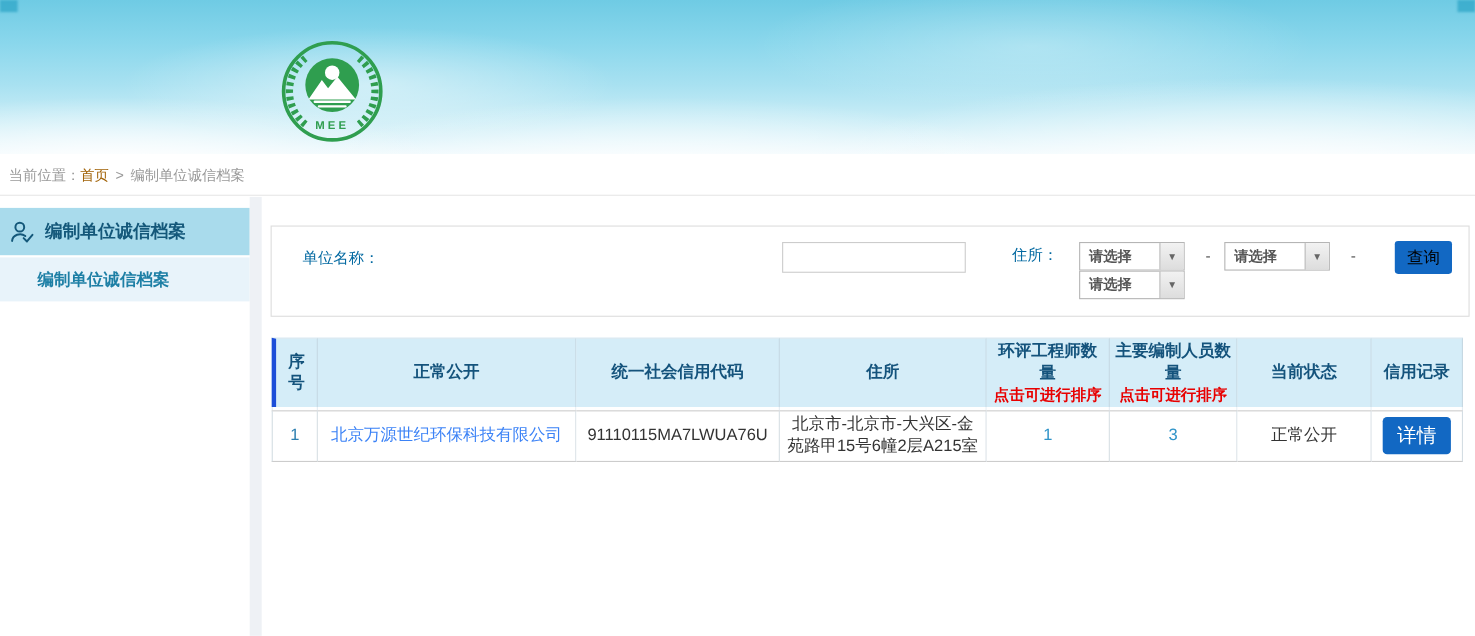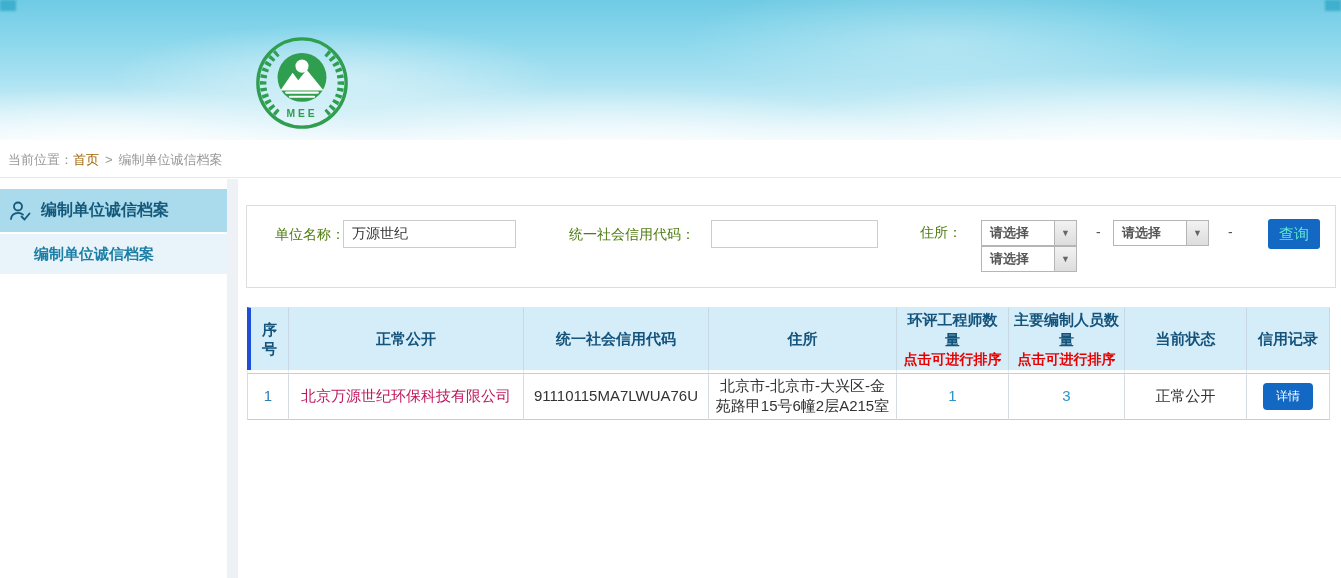--- a/index.html
+++ b/index.html
@@ -39,64 +39,64 @@
   .side-item { display:flex; align-items:center; cursor:pointer; }
   .side-item.active { margin-top:10px; height:43px; background:#a9dbec; color:#14587a;
     font-size:16px; font-weight:bold; }
   .side-item.active .icon { margin:0 9px 0 8px; display:inline-flex; }
   .side-item.sub { margin-top:2px; height:40px; background:#e8f3fa; color:#1d7fa5;
     font-size:15px; font-weight:bold; padding-left:34px; }
 
   
   .panel { position:absolute; left:8px; top:26px; width:1090px; height:83px;
     border:1px solid #ddd; background:#fff; }
-  .panel .lbl { position:absolute; font-size:14px; color:#4d7c0f; line-height:28px; white-space:nowrap; }
+  .panel .lbl { position:absolute; font-size:14px; color:#0369a1; line-height:28px; white-space:nowrap; }
   .lbl-unit { left:28px; top:14px; }
   .lbl-code { left:322px; top:14px; }
   .lbl-addr { left:673px; top:13px;font-family:Liberation Mono, monospace; }
   .txt { position:absolute; height:28px; border:1px solid #ccc; background:#fff;
     font-size:14px; color:#333; padding:0 8px; outline:none;
     font-family:"Liberation Sans","DejaVu Sans",sans-serif; }
   .txt-unit { left:96px; top:14px; width:173px; }
   .txt-code { left:464px; top:14px; width:167px; }
   .sel { position:absolute; width:96px; height:26px; border:1px solid #b5b5b5; background:#fff;
     display:flex; cursor:pointer;font-weight:bold; }
   .sel .val { flex:1; font-size:13px; color:#555; line-height:24px; padding-left:8px; }
   .sel .arrow { width:22px; background:linear-gradient(#f2f2f2,#ddd); border-left:1px solid #b5b5b5;
     display:flex; align-items:center; justify-content:center; font-size:9px; color:#666; }
   .sel1 { left:734px; top:14px; }
   .sel2 { left:866px; top:14px; }
   .sel3 { left:734px; top:40px; }
   .dash { position:absolute; font-size:14px; color:#555; }
   .dash1 { left:849px; top:18px; }
   .dash2 { left:981px; top:18px; }
   .btn-query { position:absolute; left:1021px; top:13px; width:52px; height:30px;
-    background:#1268c3; color:#5eead4; border:none; border-radius:3px; font-size:15px;
+    background:#1268c3; color:#000000; border:none; border-radius:3px; font-size:15px;
     cursor:pointer; font-family:Liberation Mono, monospace; }
 
   
   .tbl-wrap { position:absolute; left:9px; top:128px; }
   table { border-collapse:separate; border-spacing:0; table-layout:fixed; width:1083px; }
   th { background:#d5edf8; color:#14537c; font-size:15px; font-weight:bold; text-align:center;
     height:41px; padding:2px 4px; border-right:1px solid #c6d8e2; border-top:1px solid #dce9f0;
     vertical-align:middle; line-height:1.3; }
   th:first-child { border-left:4px solid #1d4ed8; }
   .sort-hint { color:#e80000; font-size:14px; font-weight:bold; margin-top:1px;text-align:center; }
   td { background:#fff; font-size:15px; color:#333; text-align:center; height:44px;
     padding:2px 6px; border-right:1px solid #d4dde3; border-bottom:1px solid #ccc;
     border-top:1px solid #ccc; vertical-align:middle; line-height:1.35; }
   td:first-child { border-left:1px solid #d4dde3; }
   tr.gap td { height:3px; border:none; background:#fff; padding:0;
     border-right:1px solid #e2ecf2; }
   tr.gap td:first-child { border-left:1px solid #e2ecf2; }
   .idx { color:#2d7fb0; }
-  .link { color:#be185d; text-decoration:none; cursor:pointer; }
+  .link { color:#3b82f6; text-decoration:none; cursor:pointer; }
   .num-link { color:#2e93c8; text-decoration:none; cursor:pointer; }
   .btn-detail { display:inline-block; background:#1268c3; color:#fff; border:none;
-    border-radius:4px; font-size:12px; padding:5px 13px; cursor:pointer;
+    border-radius:4px; font-size:18px; padding:5px 13px; cursor:pointer;
     font-family:Liberation Serif, serif; }
 </style>
 </head>
 <body>
 
 <div class="banner">
   <div class="corner left"></div>
   <div class="corner right"></div>
   <svg class="logo" viewBox="0 0 100 100">
     <circle cx="50" cy="50" r="47" fill="none" stroke="#2f9e4f" stroke-width="3.5"></circle>
@@ -133,22 +133,20 @@
     <div class="side-item sub">
       <span>编制单位诚信档案</span>
     </div>
   </div>
   <div class="side-strip"></div>
 
   <div class="content">
 
     <div class="panel">
       <span class="lbl lbl-unit">单位名称：</span>
-      <input class="txt txt-unit" type="text" value="万源世纪" style="">
-      <span class="lbl lbl-code">统一社会信用代码：</span>
       <input class="txt txt-code" type="text" value="" style="">
       <span class="lbl lbl-addr">住所：</span>
 
       <div class="sel sel1">
         <span class="val">请选择</span>
         <span class="arrow">▼</span>
       </div>
       <span class="dash dash1">-</span>
       <div class="sel sel2">
         <span class="val">请选择</span>

